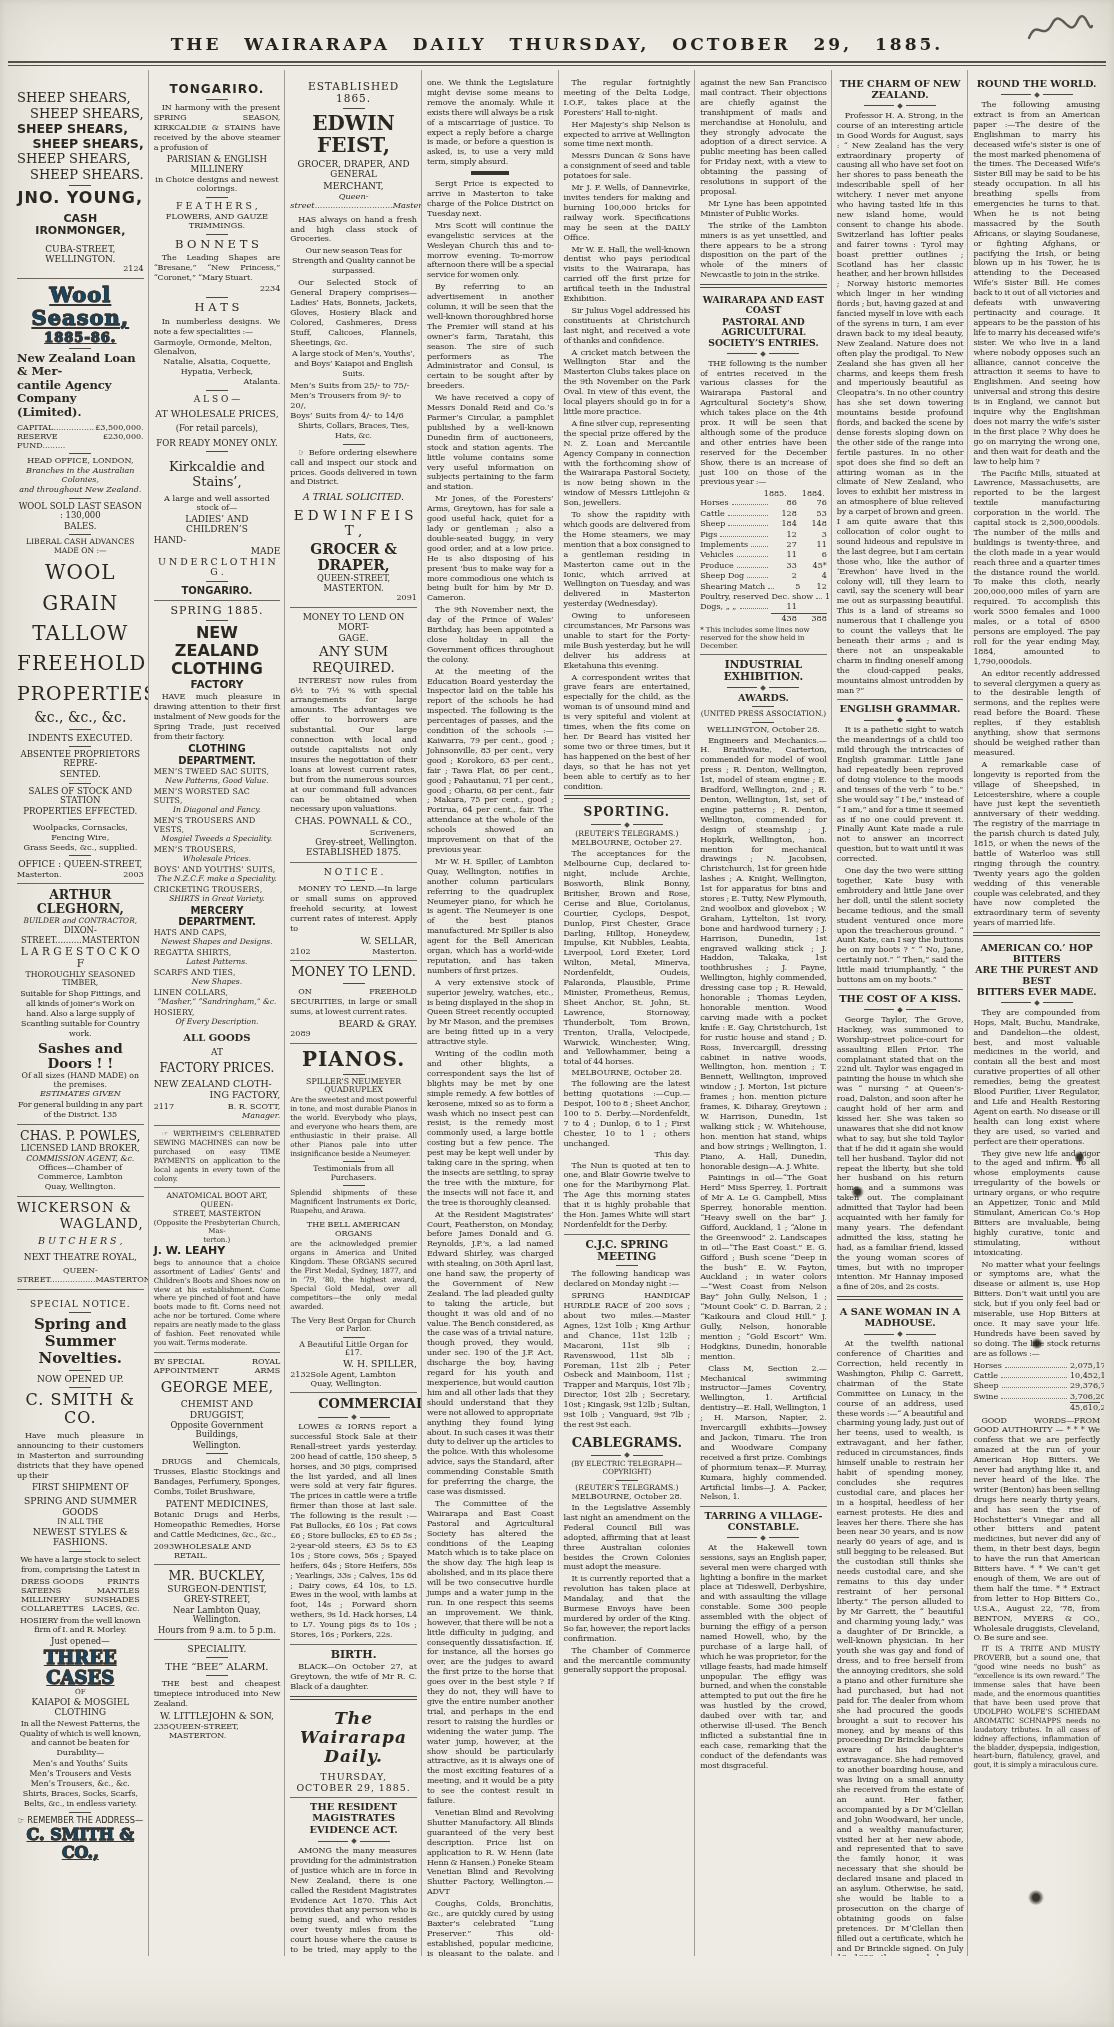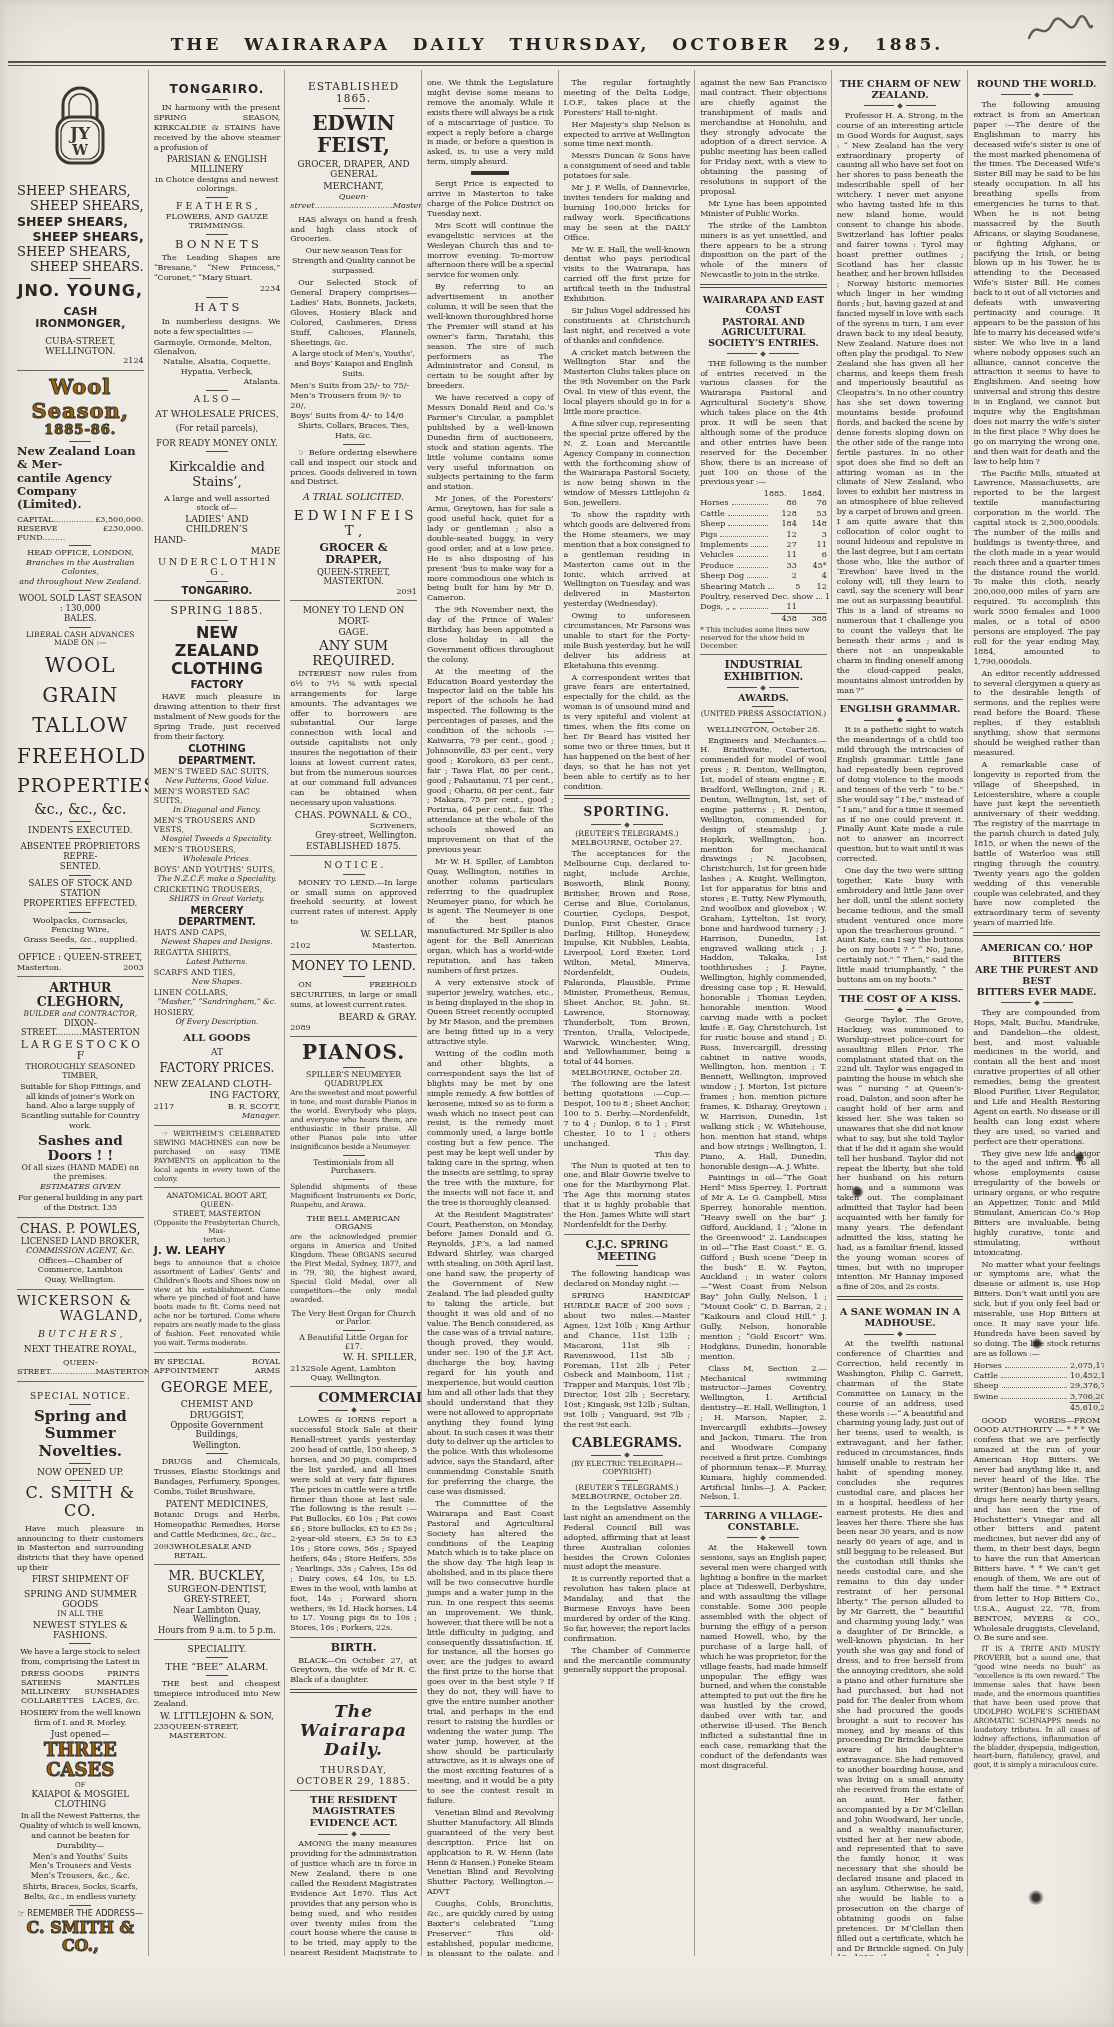--- a/index.html
+++ b/index.html
@@ -17,21 +17,21 @@
   .p.noind{text-indent:0;}
   .p.tiny{font-size:7.2px;}
   .p.ctr{text-align:center;text-indent:0;}
   .l{text-align:center;line-height:1.12;margin:1px 0;font-size:8.5px;}
   .b{font-weight:bold;}
   .i{font-style:italic;}
   .sans{font-family:"DejaVu Sans","Liberation Sans",sans-serif;}
   .sp{letter-spacing:1px;}
   .al{text-align:left;}
   .ar{text-align:right;}
-  .out{color:#a16207;-webkit-text-stroke:1px #393630;text-shadow:0 0 1px #6a665e;}
+  .out{color:#0c4a6e;-webkit-text-stroke:1px #393630;text-shadow:0 0 1px #6a665e;text-decoration:underline;}
   .goth{font-weight:bold;font-style:italic;letter-spacing:1px;}
   
   .r-short{width:22px;border-top:1px solid #4c4942;margin:3px auto;}
   .r-thick{width:38px;border-top:4px solid #35322c;margin:4px auto;}
   .r-full{border-top:1px solid #6d685e;margin:4px 0;}
   .r-double{border-top:1px solid #4c4942;border-bottom:1px solid #4c4942;height:2px;margin:4px 0;}
   .r-fancy{display:flex;align-items:center;justify-content:center;margin:3px 0;}
   .r-fancy .seg{height:1px;background:#4c4942;width:30px;}
   .r-fancy .dia{width:4px;height:4px;background:#4c4942;transform:rotate(45deg);margin:0 4px;}
   
@@ -57,30 +57,20 @@
 </style>
 </head>
 <body>
 
 <div class="page">
   <div class="masthead">THE WAIRARAPA DAILY THURSDAY, OCTOBER 29, 1885.</div>
   <div class="mastrule"></div>
   <div class="cols">
     <div class="col">
         <div style="height: 6px;"></div>
-        <div class="l"><svg width="70" height="88" viewBox="0 0 70 88">
-            <g fill="none" stroke="#3b382f" stroke-width="3">
-              <path d="M18 38 V24 a17 17 0 0 1 34 0 V38"></path>
-              <path d="M24 36 V24 a11 11 0 0 1 22 0 V36" stroke-width="1.4"></path>
-              <rect x="12" y="36" width="46" height="46" rx="14"></rect>
-              <rect x="16" y="40" width="38" height="38" rx="11" stroke-width="1.2"></rect>
-            </g>
-            <text x="35" y="58" text-anchor="middle" font-family="DejaVu Serif,serif" font-weight="bold" font-size="17" fill="#3b382f">JY</text>
-            <text x="35" y="74" text-anchor="middle" font-family="DejaVu Serif,serif" font-weight="bold" font-size="14" fill="#3b382f">W</text>
-          </svg></div>
         <div style="height: 10px;"></div>
         <div class="l al" style="font-size: 13px;">SHEEP SHEARS,</div>
         <div class="l ar" style="font-size: 13px;">SHEEP SHEARS,</div>
         <div class="l al b sans" style="font-size: 12.5px;">SHEEP SHEARS,</div>
         <div class="l ar b sans" style="font-size: 12.5px;">SHEEP SHEARS,</div>
         <div class="l al" style="font-size: 13px;">SHEEP SHEARS,</div>
         <div class="l ar" style="font-size: 13px;">SHEEP SHEARS.</div>
         <div class="r-short"></div>
         <div class="l sans b sp" style="font-size: 16px;">JNO. YOUNG,</div>
         <div style="height: 4px;"></div>
@@ -401,21 +391,21 @@
         <div class="l al" style="font-size: 8.2px;">Men’s Trousers from 9/- to 20/,</div>
         <div class="l al" style="font-size: 8.2px;">Boys’ Suits from 4/- to 14/6</div>
         <p class="p ctr">Shirts, Collars, Braces, Ties, Hats, &amp;c.</p>
         <div class="r-short"></div>
         <p class="p ">☞  Before ordering elsewhere call and inspect our stock and prices. Goods delivered in town and District.</p>
         <div style="height: 2px;"></div>
         <div class="l i" style="font-size: 9.4px;">A TRIAL SOLICITED.</div>
         <div style="height: 3px;"></div>
         <div class="l " style="font-size: 13.5px;">E D W I N   F E I S T ,</div>
         <div style="height: 2px;"></div>
-        <div class="l b" style="font-size: 11px;">GROCER &amp; DRAPER,</div>
+        <div class="l b" style="font-size: 14px;">GROCER &amp; DRAPER,</div>
         <div class="l " style="font-size: 8.4px;">QUEEN-STREET, MASTERTON.</div>
         <div class="l ar" style="font-size: 8px;">2091</div>
         <div class="r-full"></div>
         <div class="l " style="font-size: 9px;">MONEY TO LEND ON MORT-</div>
         <div class="l " style="font-size: 9px;">GAGE.</div>
         <div class="l " style="font-size: 13.5px;">ANY SUM REQUIRED.</div>
         <p class="p ">INTEREST now rules from 6½ to 7½ % with special arrangements for large amounts.  The advantages we offer to borrowers are substantial.  Our large connection with local and outside capitalists not only insures the negotiation of their loans at lowest current rates, but from the numerous sources at our command full advances can be obtained when necessary upon valuations.</p>
         <div class="l " style="font-size: 9.2px;">CHAS. POWNALL &amp; CO.,</div>
         <div class="l ar" style="font-size: 8.2px;">Scriveners,</div>
         <div class="l ar" style="font-size: 8.4px;">Grey-street, Wellington.</div>

